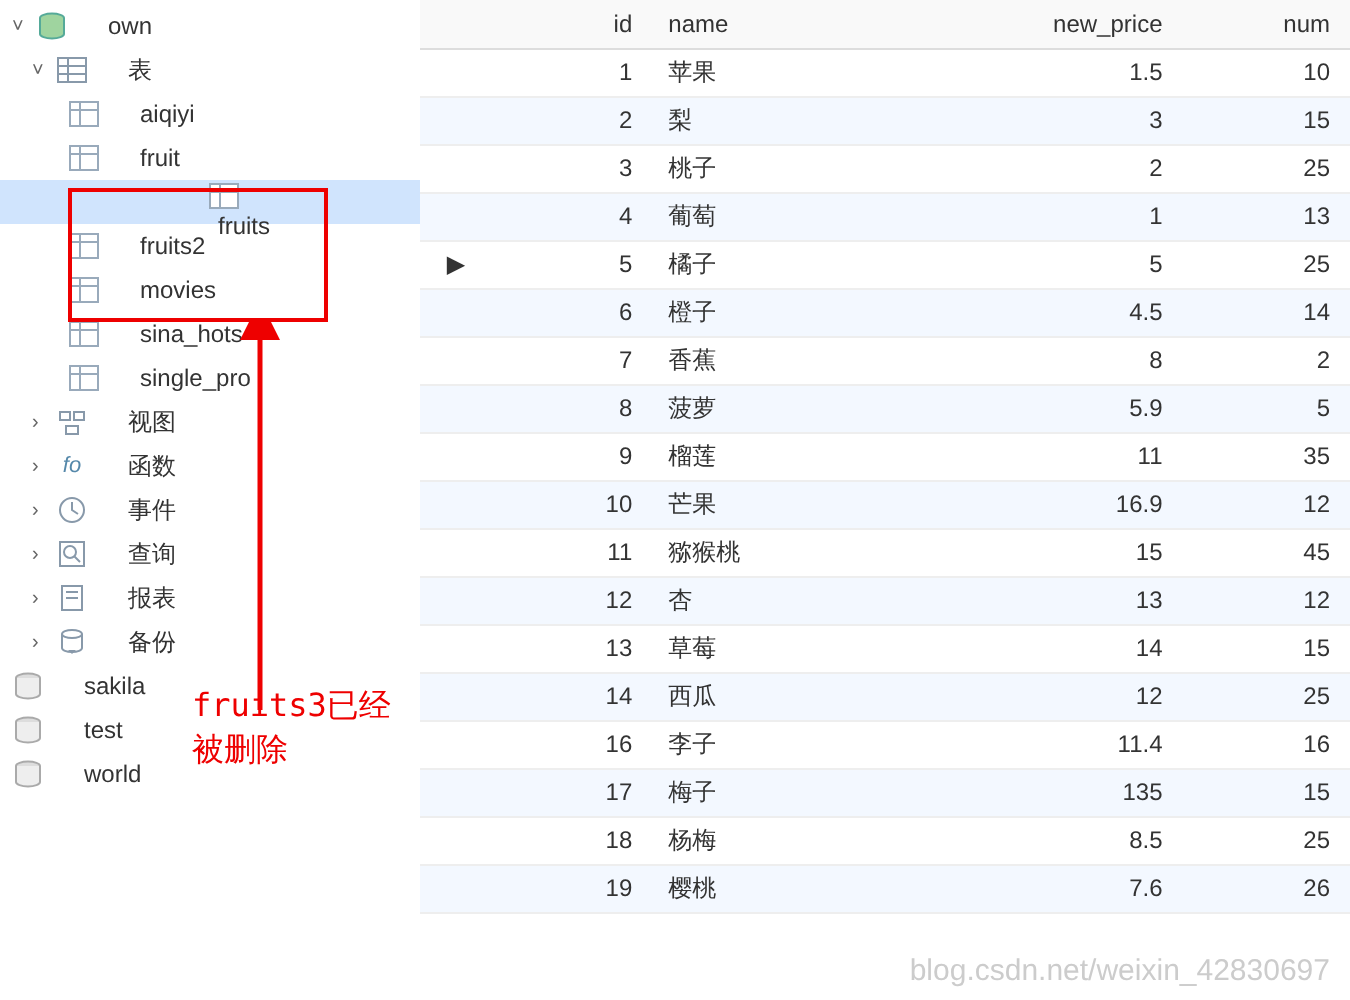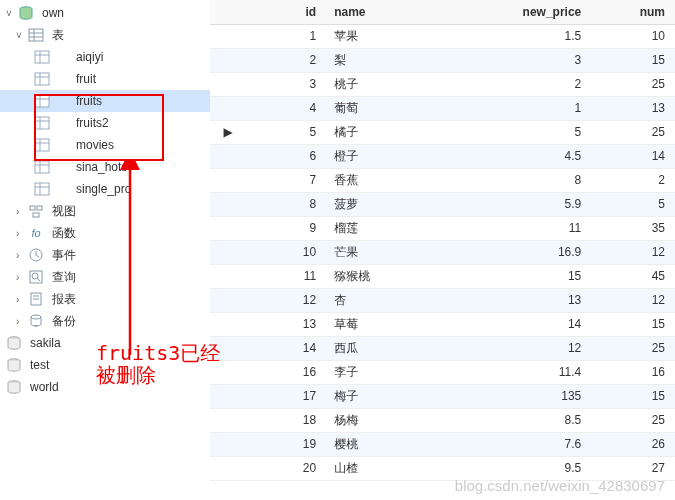--- a/index.html
+++ b/index.html
@@ -3,34 +3,34 @@
 <meta charset="utf-8">
 <style>
 * { margin: 0; padding: 0; box-sizing: border-box; }
 body { font-family: "Microsoft YaHei", Arial, sans-serif; font-size: 12px; color: #333; background: #fff; width: 675px; height: 500px; overflow: hidden; position: relative; }
 .container { display: flex; height: 100%; }
 .sidebar { width: 210px; padding-top: 2px; user-select: none; }
 .tree { list-style: none; }
 .tree-item { display: flex; align-items: center; height: 22px; padding-left: 4px; white-space: nowrap; cursor: pointer; }
 .indent-0 { padding-left: 6px; }
 .indent-1 { padding-left: 16px; }
-.indent-2 { padding-left: 34px; gap: 18px; }
+.indent-2 { padding-left: 34px; }
 .toggle { width: 12px; display: inline-block; color: #666; font-size: 10px; }
-.icon { width: 16px; height: 16px; display: inline-flex; align-items: center; justify-content: center; margin-right: 8px; }
-.selected { background: #d0e4fd !important; }
+.icon { width: 16px; height: 16px; display: inline-flex; align-items: center; justify-content: center; margin-right: 20px; }
+.selected { background: #d0e4fd !important; flex-direction: column; }
 .red-box { position: absolute; border: 2px solid #e00; pointer-events: none; left: 34px; top: 94px; width: 130px; height: 67px; }
 .main { flex: 1; position: relative; }
 .grid { border-collapse: collapse; width: 100%; }
-.grid th { text-align: left; font-weight: bold; padding: 4px 10px 4px 8px; border-bottom: 1px solid #ddd; background: #f9f9f9; height: 24px; }
+.grid th { text-align: left; font-weight: normal; padding: 4px 10px 4px 8px; border-bottom: 1px solid #ddd; background: #f9f9f9; height: 24px; }
 .grid th.num-col { text-align: right; }
 .grid td { padding: 3px 10px 3px 8px; border-bottom: 1px solid #eee; height: 22px; }
 .grid td.num-col { text-align: right; }
 .grid tr.alt td { background: #f3f8ff; }
 .row-indicator { width: 16px; text-align: center; color: #333; }
-.annotation { position: absolute; color: #e00; font-family: "SimSun", monospace; font-size: 20px; line-height: 22px; left: 96px; top: 342px; pointer-events: none; }
+.annotation { position: absolute; color: #e00; font-family: "SimSun", monospace; font-size: 16px; line-height: 22px; left: 96px; top: 342px; pointer-events: none; }
 .arrow { position: absolute; left: 120px; top: 160px; width: 60px; height: 200px; pointer-events: none; }
 .watermark { position: absolute; bottom: 6px; right: 10px; color: #ccc; font-size: 15px; pointer-events: none; }
 .th-id { width: 56px; }
 .th-name { width: 90px; }
 .th-price { width: 100px; }
 .th-num { width: 60px; }
 </style>
 </head>
 <body>
 
@@ -354,27 +354,20 @@
             <td class="num-col">8.5</td>
             <td class="num-col">25</td>
           </tr>
           <tr class="alt">
             <td class="row-indicator"></td>
             <td class="num-col">19</td>
             <td>樱桃</td>
             <td class="num-col">7.6</td>
             <td class="num-col">26</td>
           </tr>
-          <tr>
-            <td class="row-indicator"></td>
-            <td class="num-col">20</td>
-            <td>山楂</td>
-            <td class="num-col">9.5</td>
-            <td class="num-col">27</td>
-          </tr>
         </tbody>
     </table>
   </div>
 </div>
 
 <div class="red-box"></div>
 
 <svg class="arrow" viewBox="0 0 60 200">
   <defs>
       <marker id="ahead" markerWidth="8" markerHeight="8" refX="2" refY="4" orient="auto">

